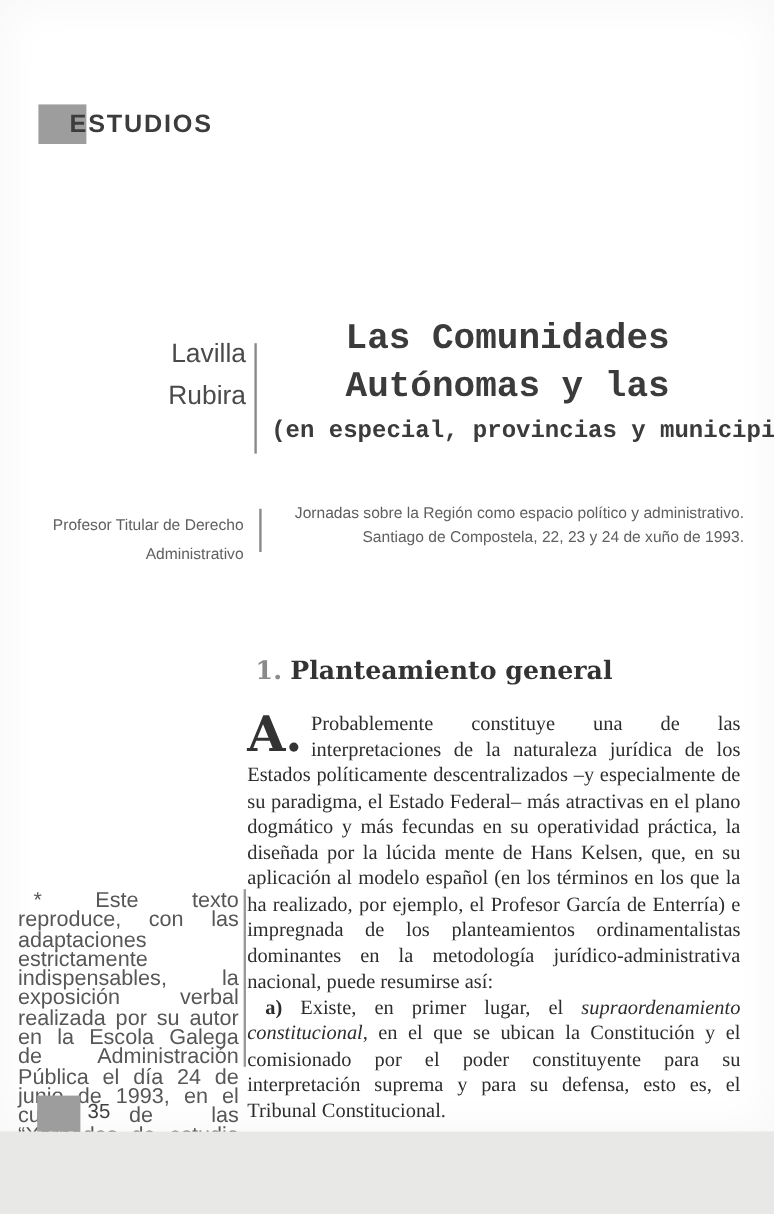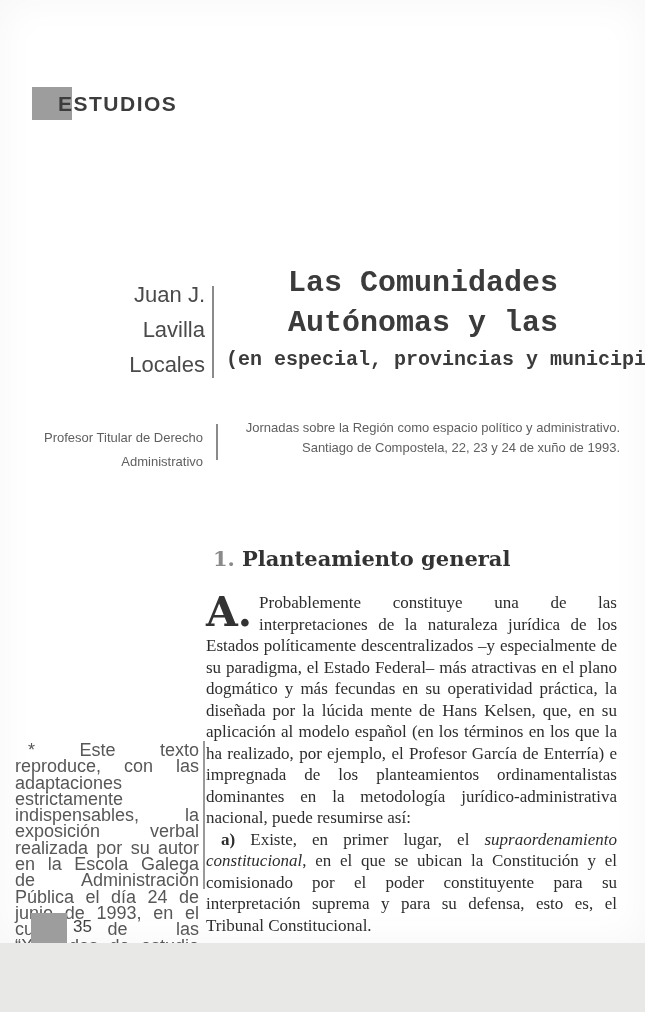--- a/index.html
+++ b/index.html
@@ -71,23 +71,22 @@
 </style>
 </head>
 <body>
 
 <div class="page">
 
   <div class="section-square"></div>
   <div class="section-label">ESTUDIOS</div>
 
   <div class="authors">
-    <div>Juan J.</div>
     <div>Lavilla</div>
-    <div>Locales</div>
+    <div>Rubira</div>
   </div>
   <div class="rule-authors"></div>
 
   <div class="title-block">
     <div class="title-line">Las Comunidades</div>
     <div class="title-line">Autónomas y las</div>
     <div class="subtitle">(en especial, provincias y municipios)*</div>
   </div>
 
   <div class="affiliation">

